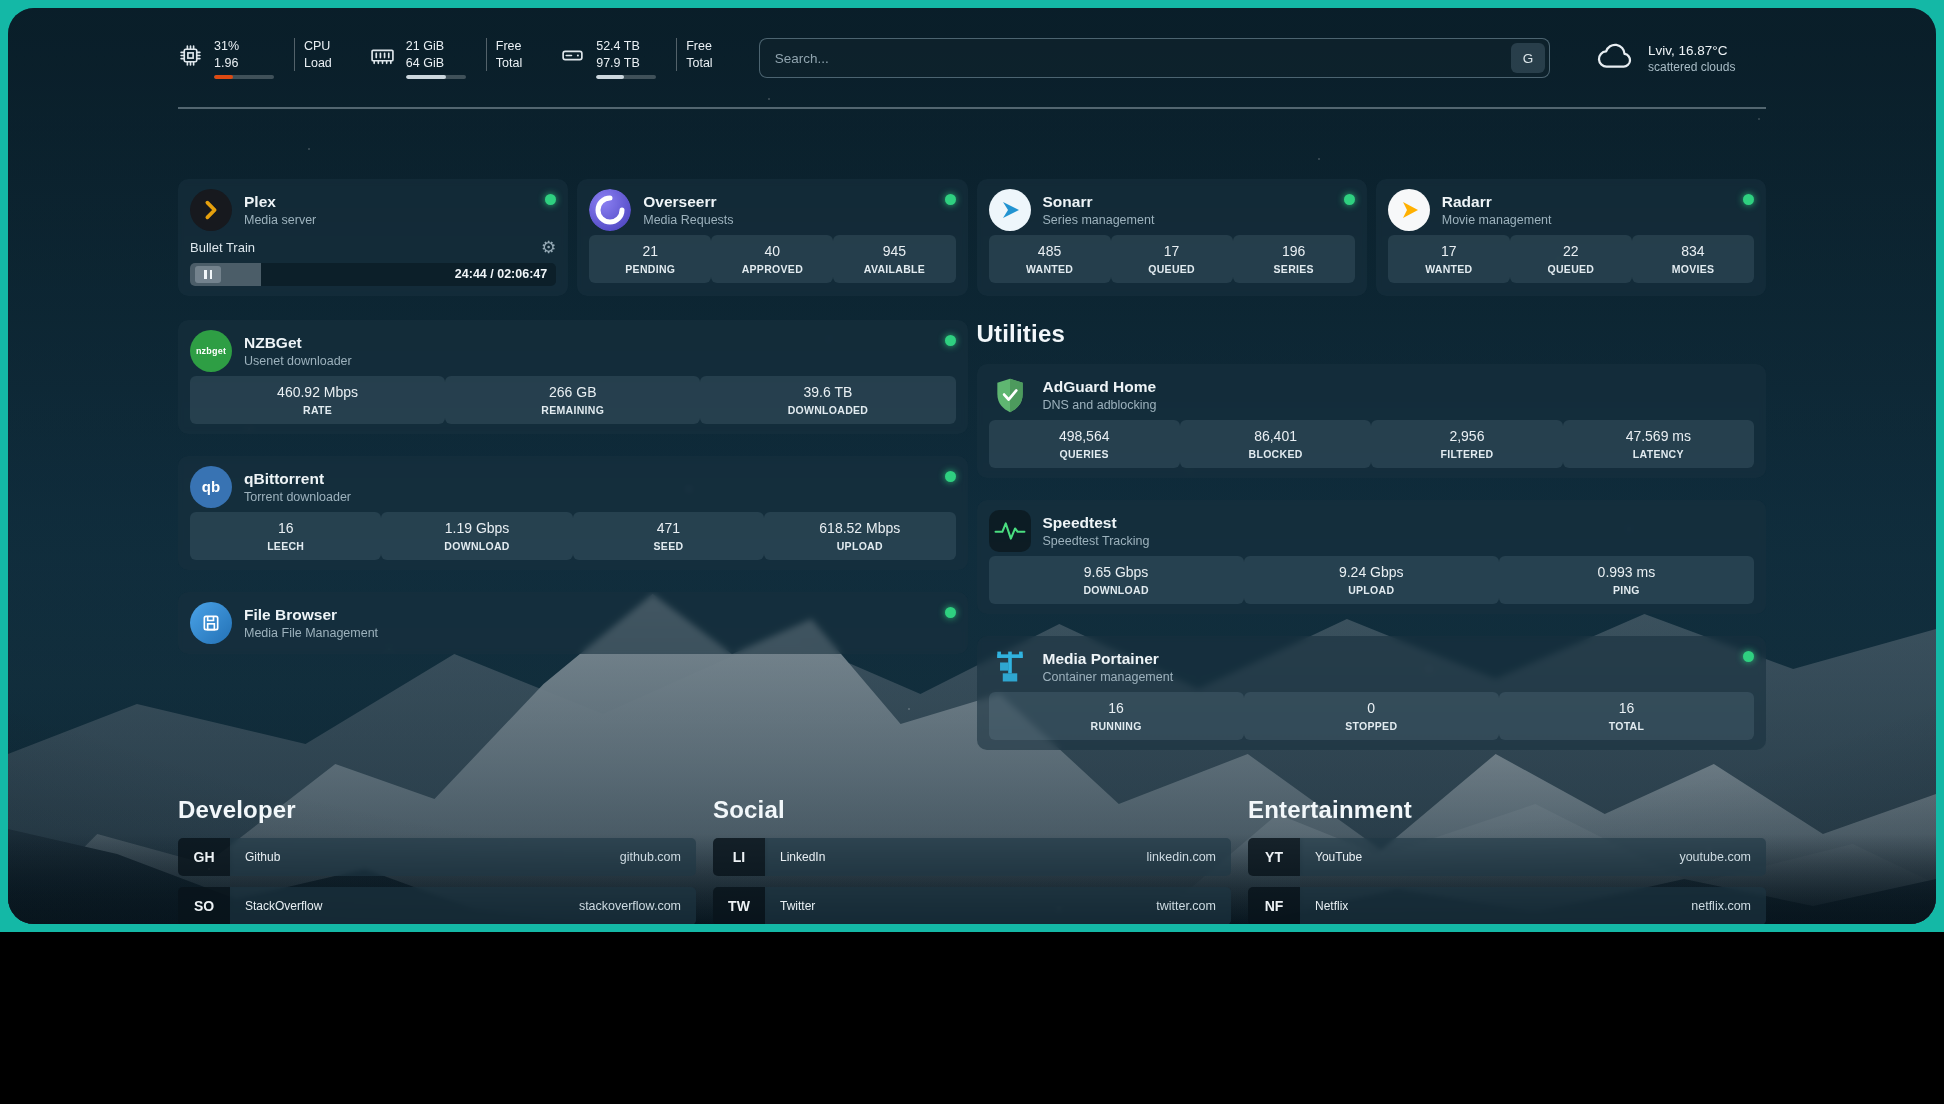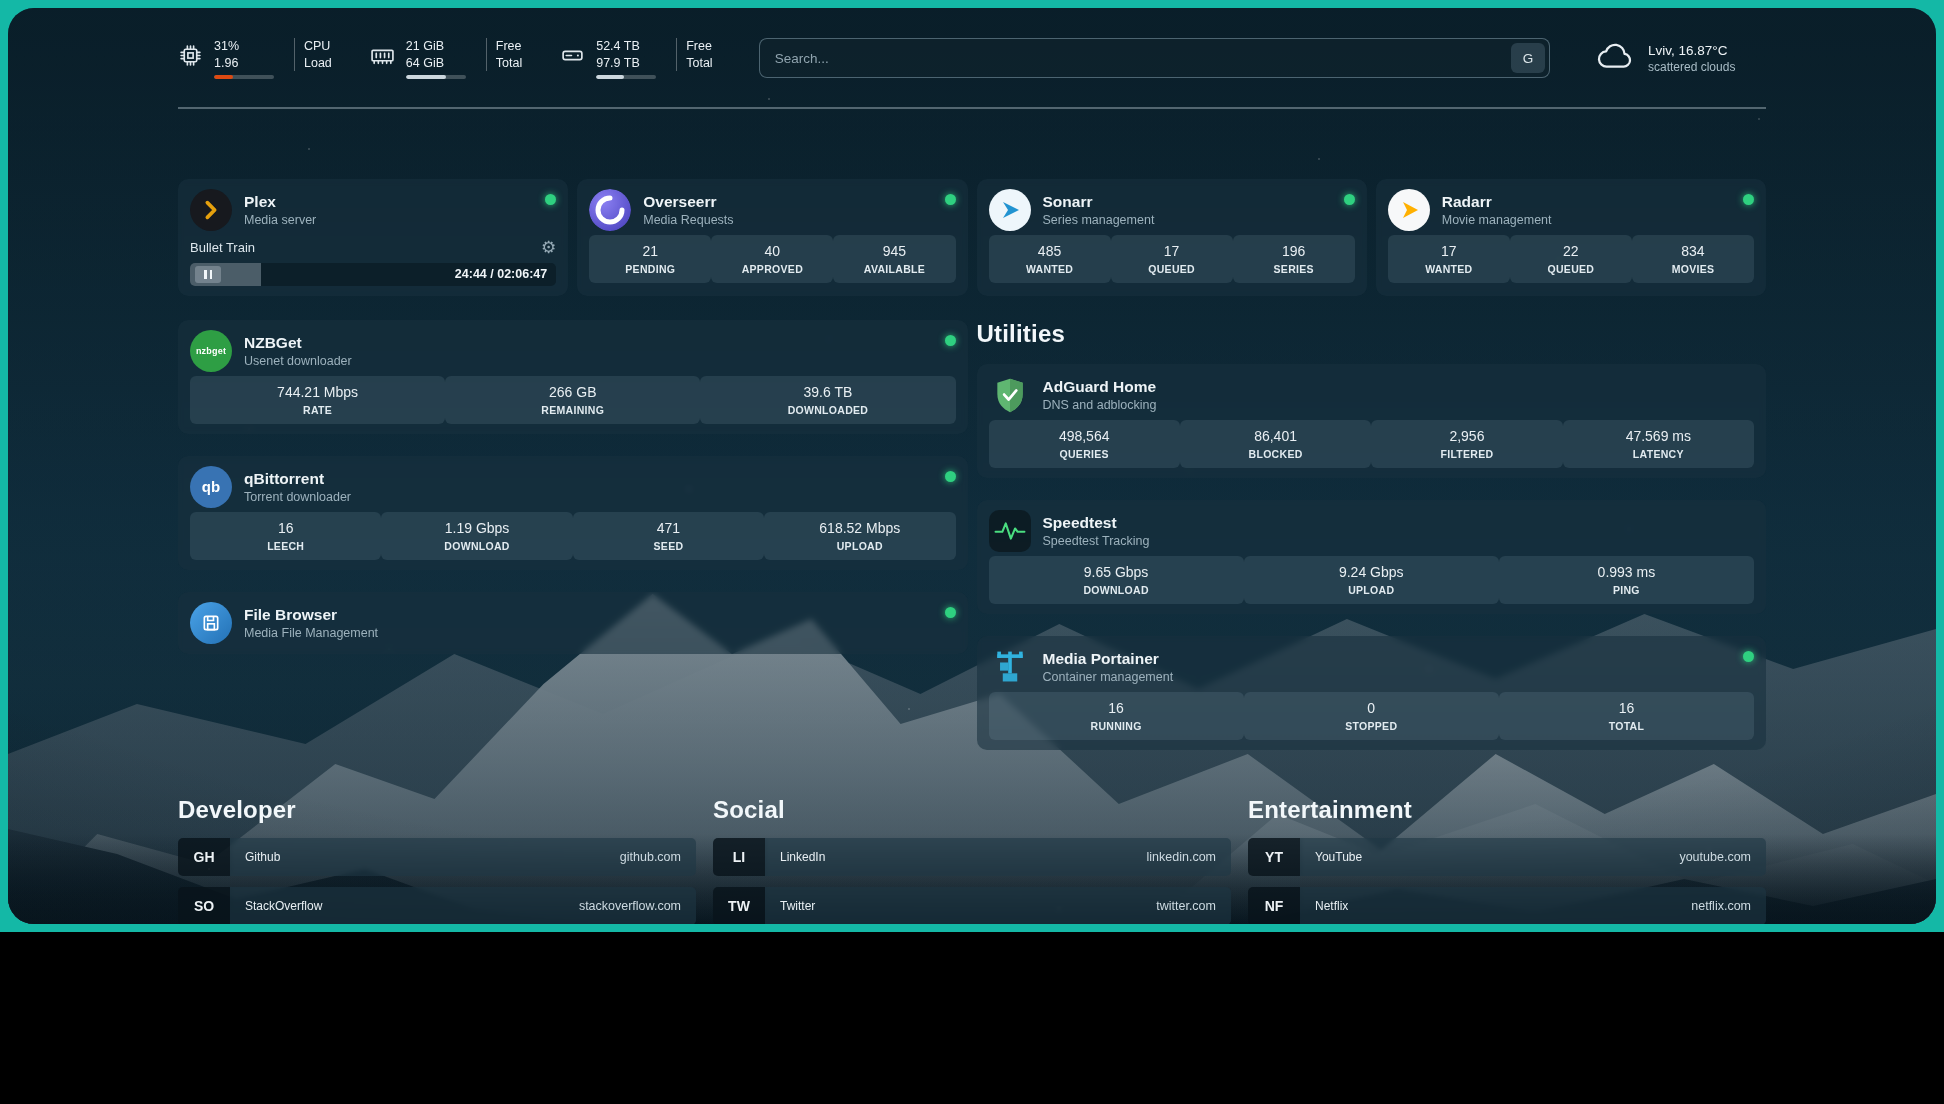--- a/index.html
+++ b/index.html
@@ -377,21 +377,21 @@
                   <span>nzbget</span>
                 </span>
             <div class="app-names">
               <span class="app-name">NZBGet</span>
               <span class="app-sub">Usenet downloader</span>
             </div>
             <span class="status-dot"></span>
           </div>
           <div class="stats">
             <div class="stat">
-                  <div class="v">744.21 Mbps</div>
+                  <div class="v">460.92 Mbps</div>
                   <div class="l">RATE</div>
                 </div>
             <div class="stat">
                   <div class="v">266 GB</div>
                   <div class="l">REMAINING</div>
                 </div>
             <div class="stat">
                   <div class="v">39.6 TB</div>
                   <div class="l">DOWNLOADED</div>
                 </div>

